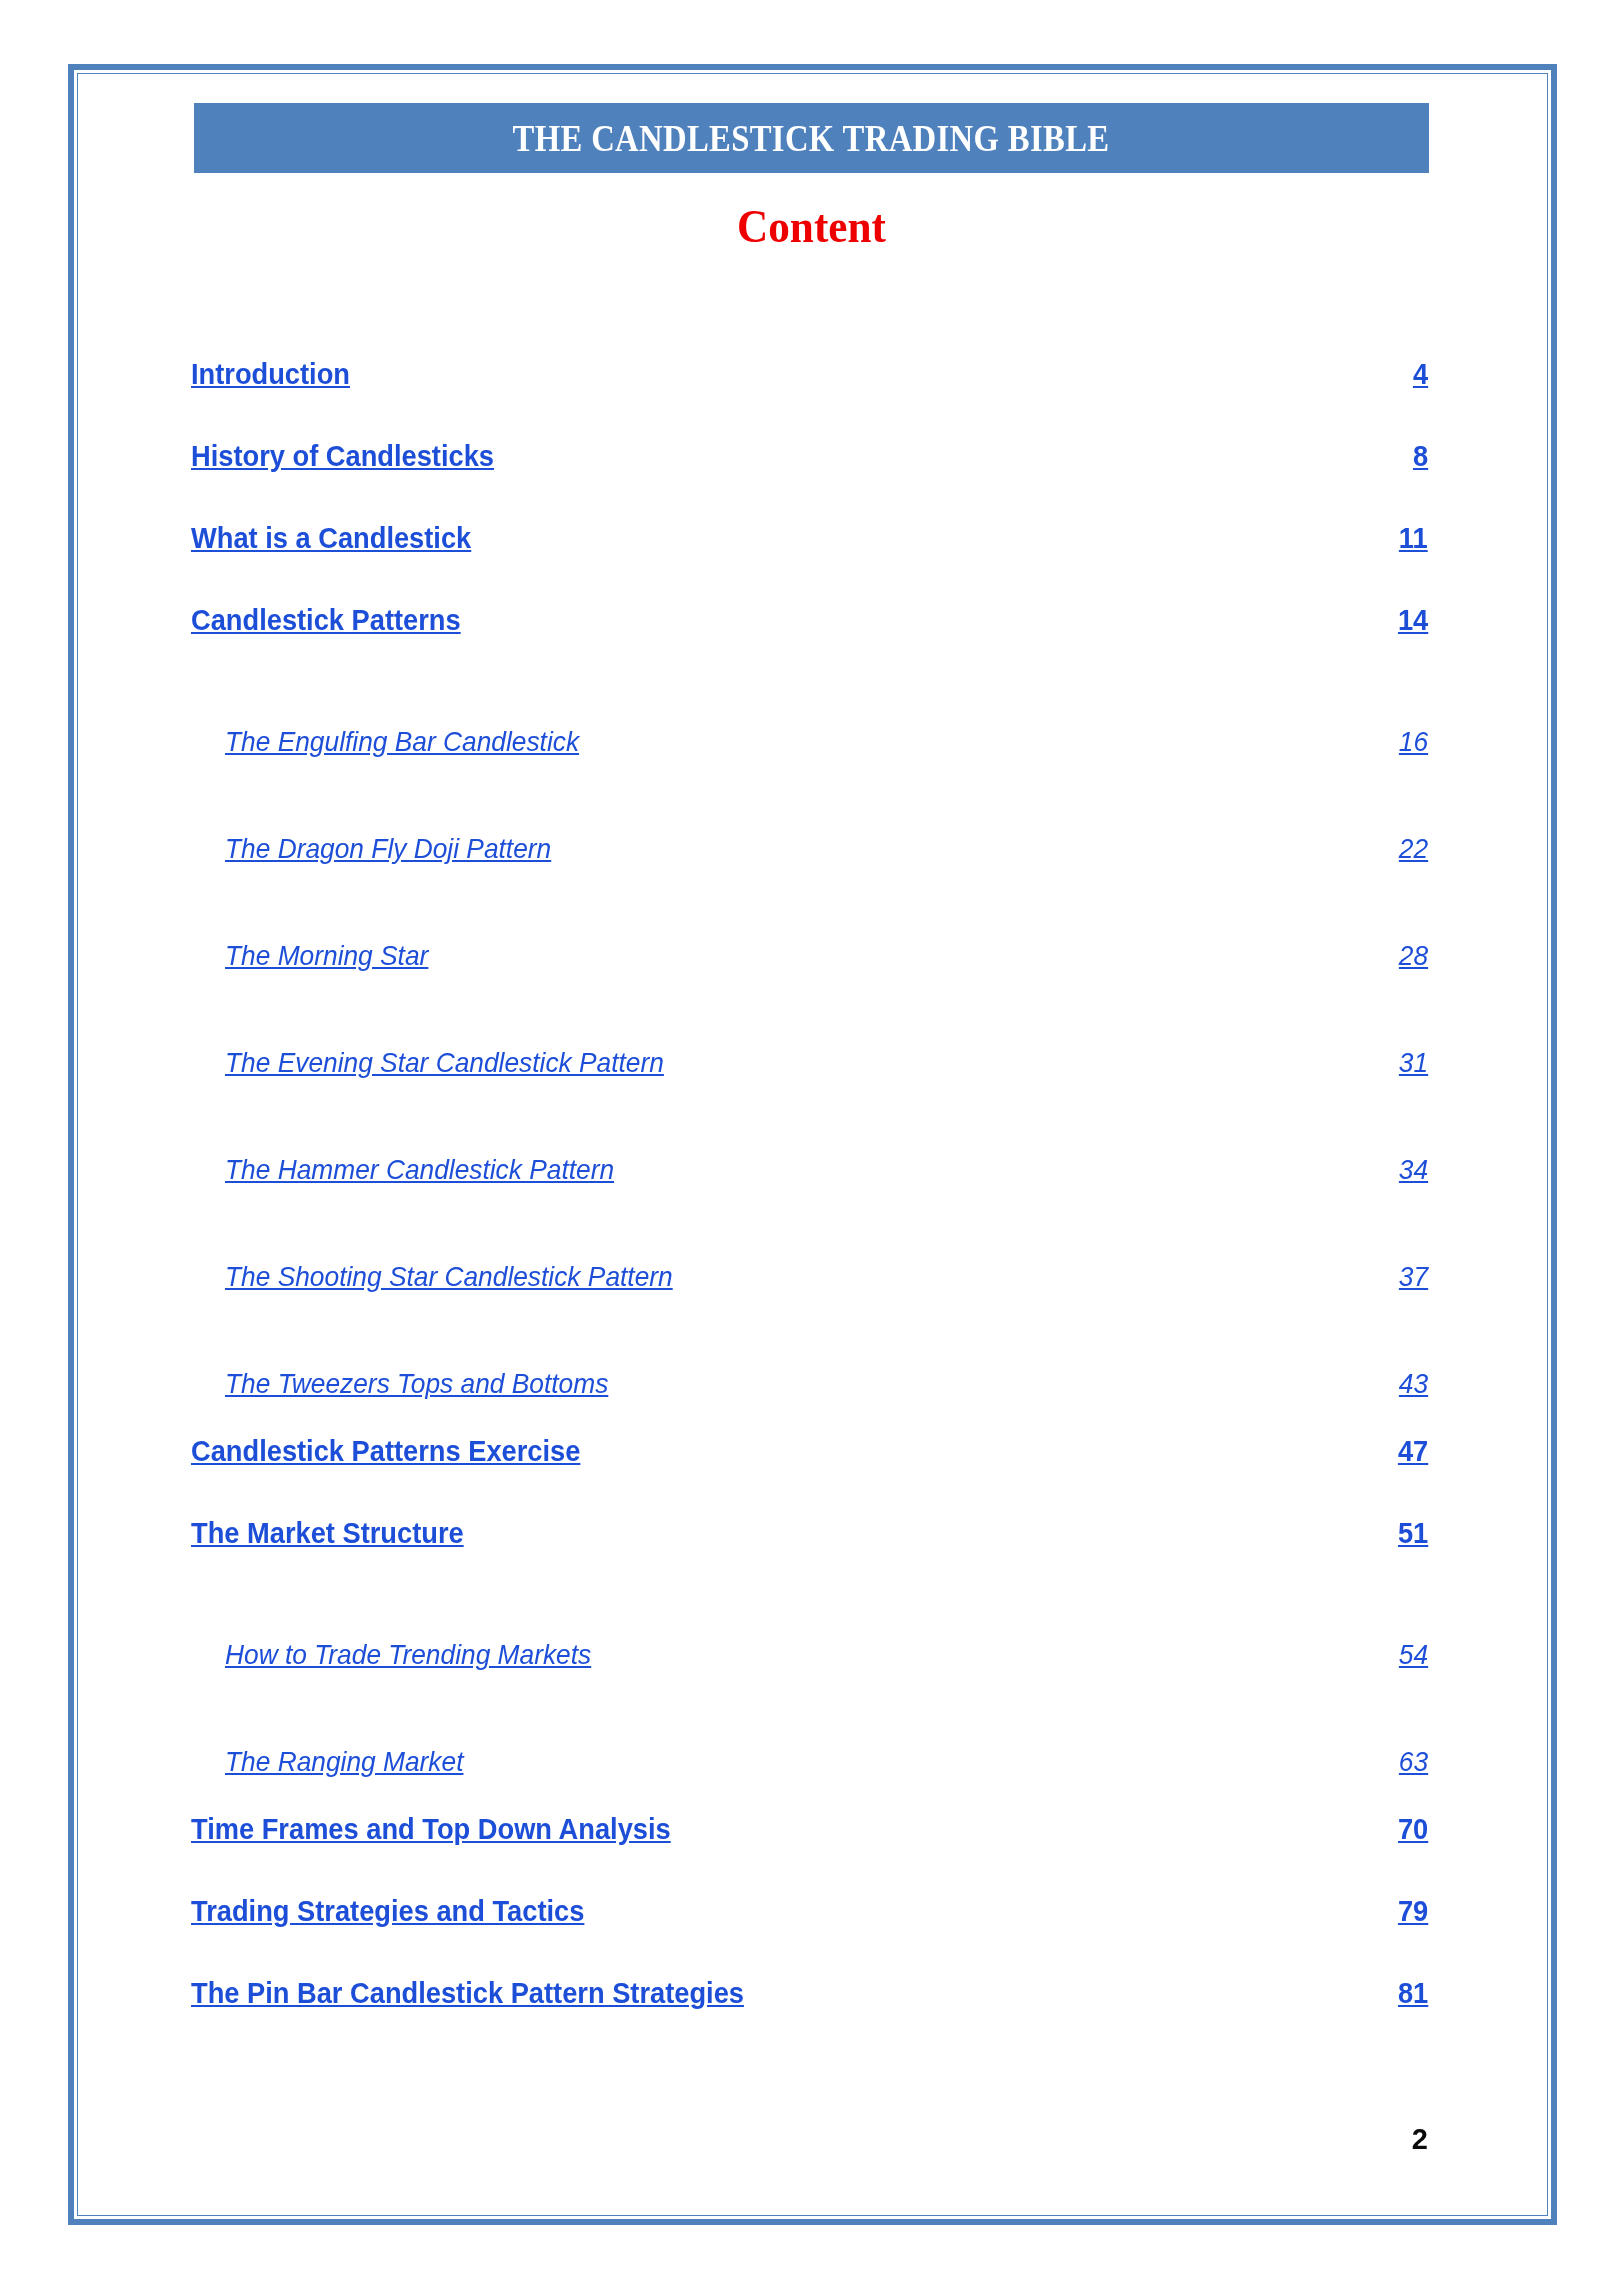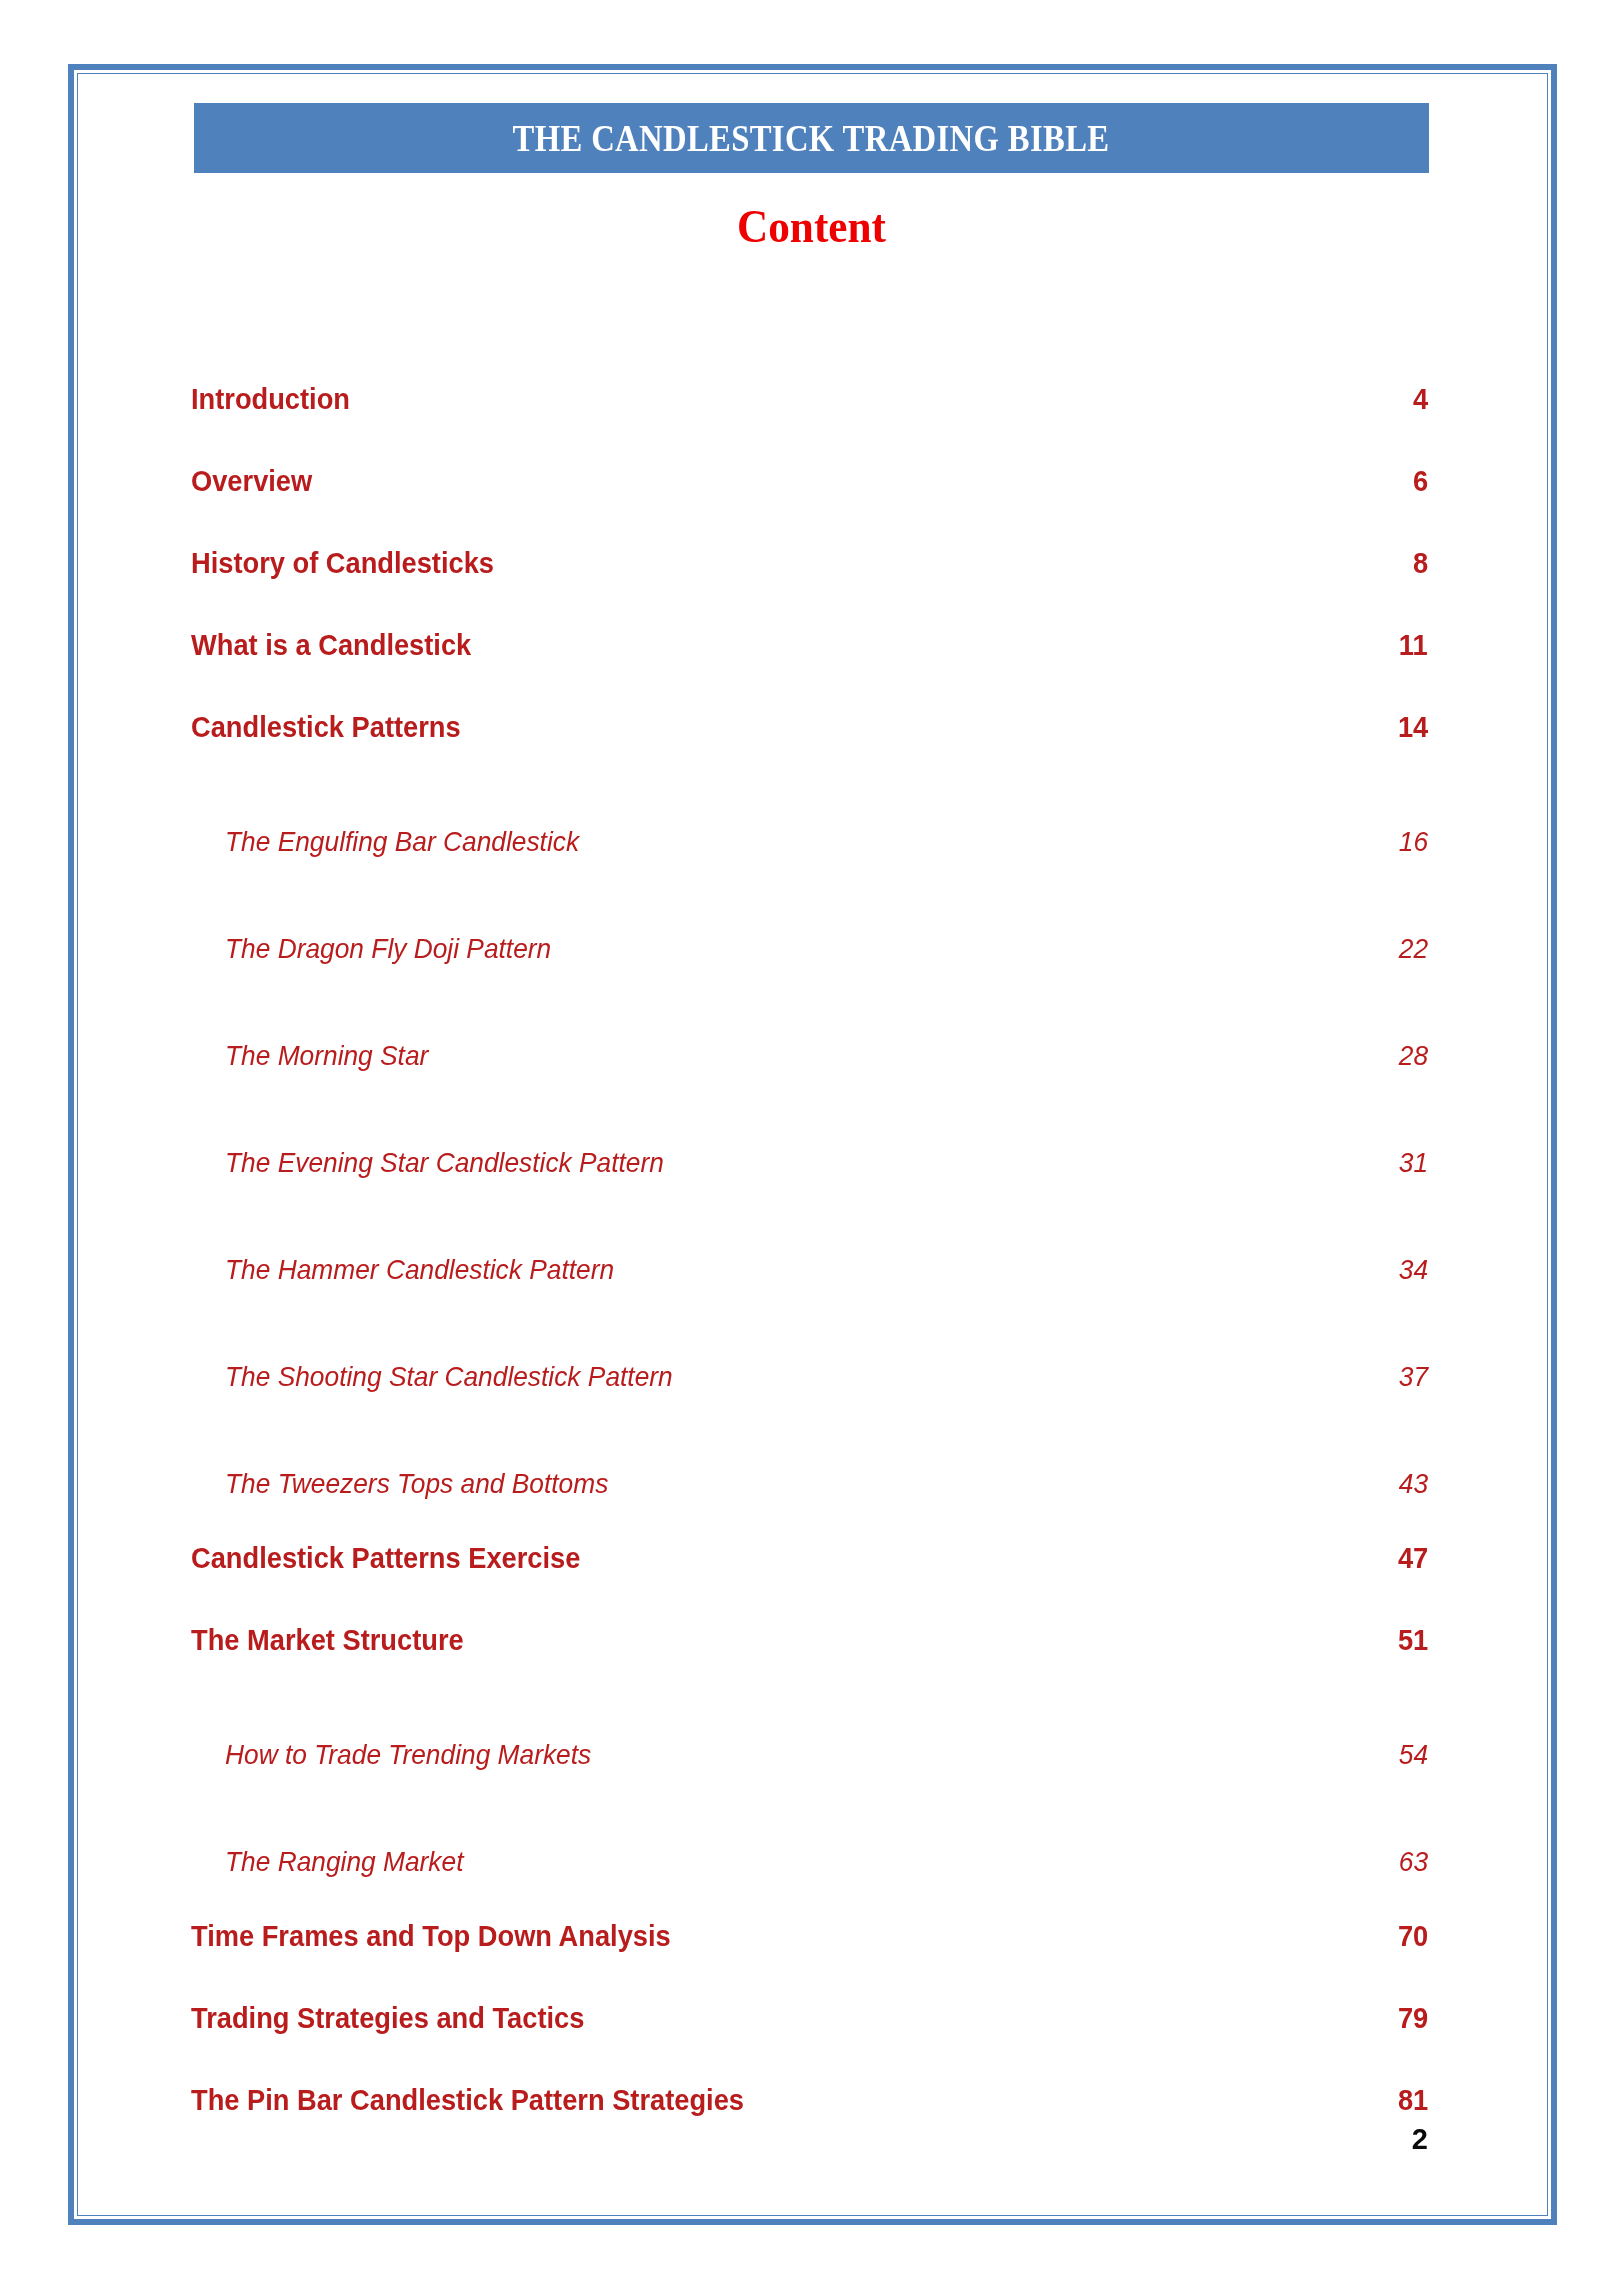--- a/index.html
+++ b/index.html
@@ -85,24 +85,25 @@
   
   #toc {
     position: absolute;
     left: 190px;
     top: 358px;
     width: 1237px;
   }
   .toc-row {
     position: relative;
     display: flex;
-    align-items: center;
+    align-items: flex-start;
     justify-content: space-between;
-    color: #b91c1c;
+    color: #1d4ed8;
     white-space: nowrap;
+    text-decoration: underline;
   }
   .toc-row.level-1 {
     height: 82px;
     font-size: 29px;
     font-weight: bold;
     padding-left: 0;
   }
   .toc-row.level-2 {
     height: 67px;
     font-size: 28px;
@@ -149,24 +150,20 @@
   </div>
 
   <div id="content-heading">Content</div>
 
   <div id="toc">
       <div class="toc-row level-1">
         <span class="toc-title">Introduction</span>
         <span class="toc-page">4</span>
       </div>
       <div class="toc-row level-1">
-        <span class="toc-title">Overview</span>
-        <span class="toc-page">6</span>
-      </div>
-      <div class="toc-row level-1">
         <span class="toc-title">History of Candlesticks</span>
         <span class="toc-page">8</span>
       </div>
       <div class="toc-row level-1">
         <span class="toc-title">What is a Candlestick</span>
         <span class="toc-page">11</span>
       </div>
       <div class="toc-row level-1">
         <span class="toc-title">Candlestick Patterns</span>
         <span class="toc-page">14</span>

